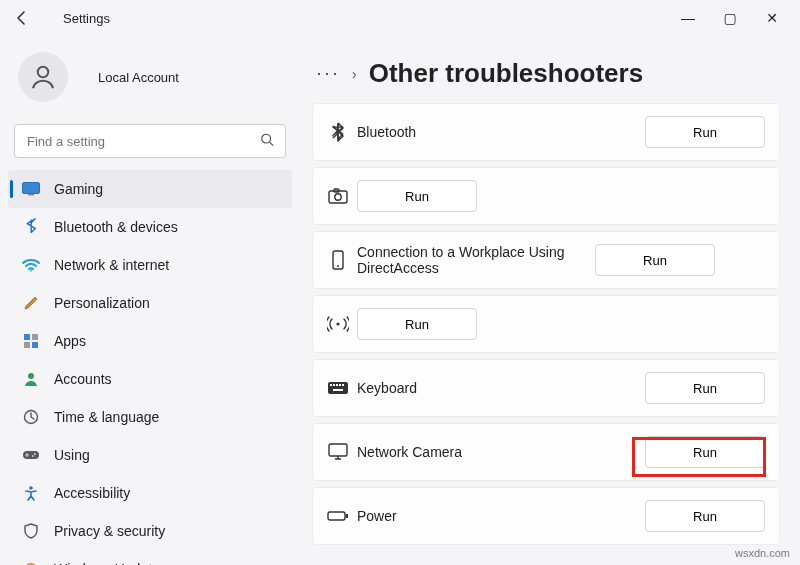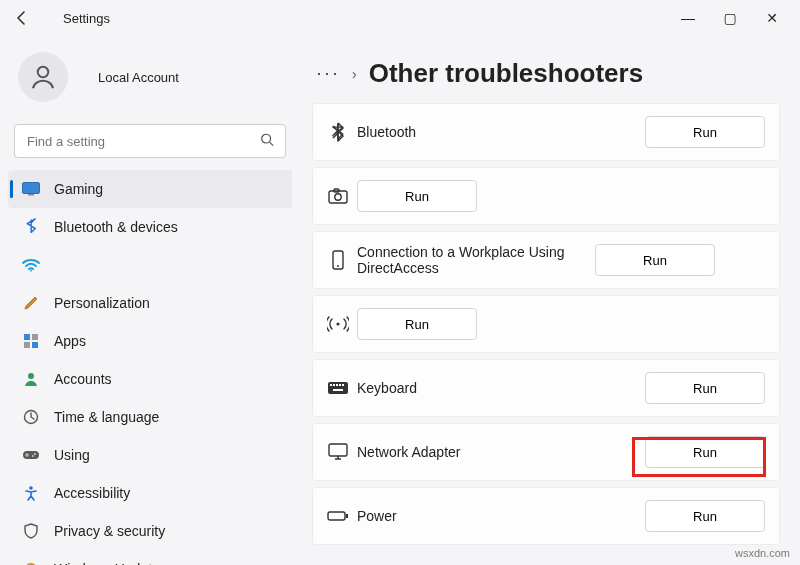--- a/index.html
+++ b/index.html
@@ -265,20 +265,21 @@
           </span>
         <span>Bluetooth &amp; devices</span>
       </div>
       <div class="nav-item">
         <span class="nav-icon">
             <svg width="18" height="14" viewBox="0 0 18 14">
               <path d="M1 5c4-4 12-4 16 0M4 8c3-3 7-3 10 0M7 11c1.3-1.3 2.7-1.3 4 0" fill="none" stroke="#1e9ed6" stroke-width="1.8" stroke-linecap="round"></path>
               <circle cx="9" cy="12.5" r="1" fill="#1e9ed6"></circle>
             </svg>
           </span>
+        <span>Network &amp; internet</span>
       </div>
       <div class="nav-item">
         <span class="nav-icon">
             <svg width="16" height="16" viewBox="0 0 16 16">
               <path d="M2 14l3-1 9-9-2-2-9 9z" fill="#d48a2e" stroke="#a86a1a" stroke-width="0.8"></path>
             </svg>
           </span>
         <span>Personalization</span>
       </div>
       <div class="nav-item">
@@ -416,21 +417,21 @@
       <button class="run-btn">Run</button>
     </div>
 
     <div class="card">
       <span class="c-icon">
           <svg width="20" height="18" viewBox="0 0 20 18">
             <rect x="1" y="1" width="18" height="12" rx="1.5" fill="none" stroke="#333" stroke-width="1.4"></rect>
             <path d="M7 16h6M10 13v3" stroke="#333" stroke-width="1.4"></path>
           </svg>
         </span>
-      <span class="c-label">Network Adapter</span>
+      <span class="c-label">Network Camera</span>
       <button class="run-btn">Run</button>
     </div>
 
     <div class="card">
       <span class="c-icon">
           <svg width="22" height="12" viewBox="0 0 22 12">
             <rect x="1" y="2" width="17" height="8" rx="2" fill="none" stroke="#333" stroke-width="1.4"></rect>
             <rect x="19" y="4" width="2" height="4" fill="#333"></rect>
           </svg>
         </span>

